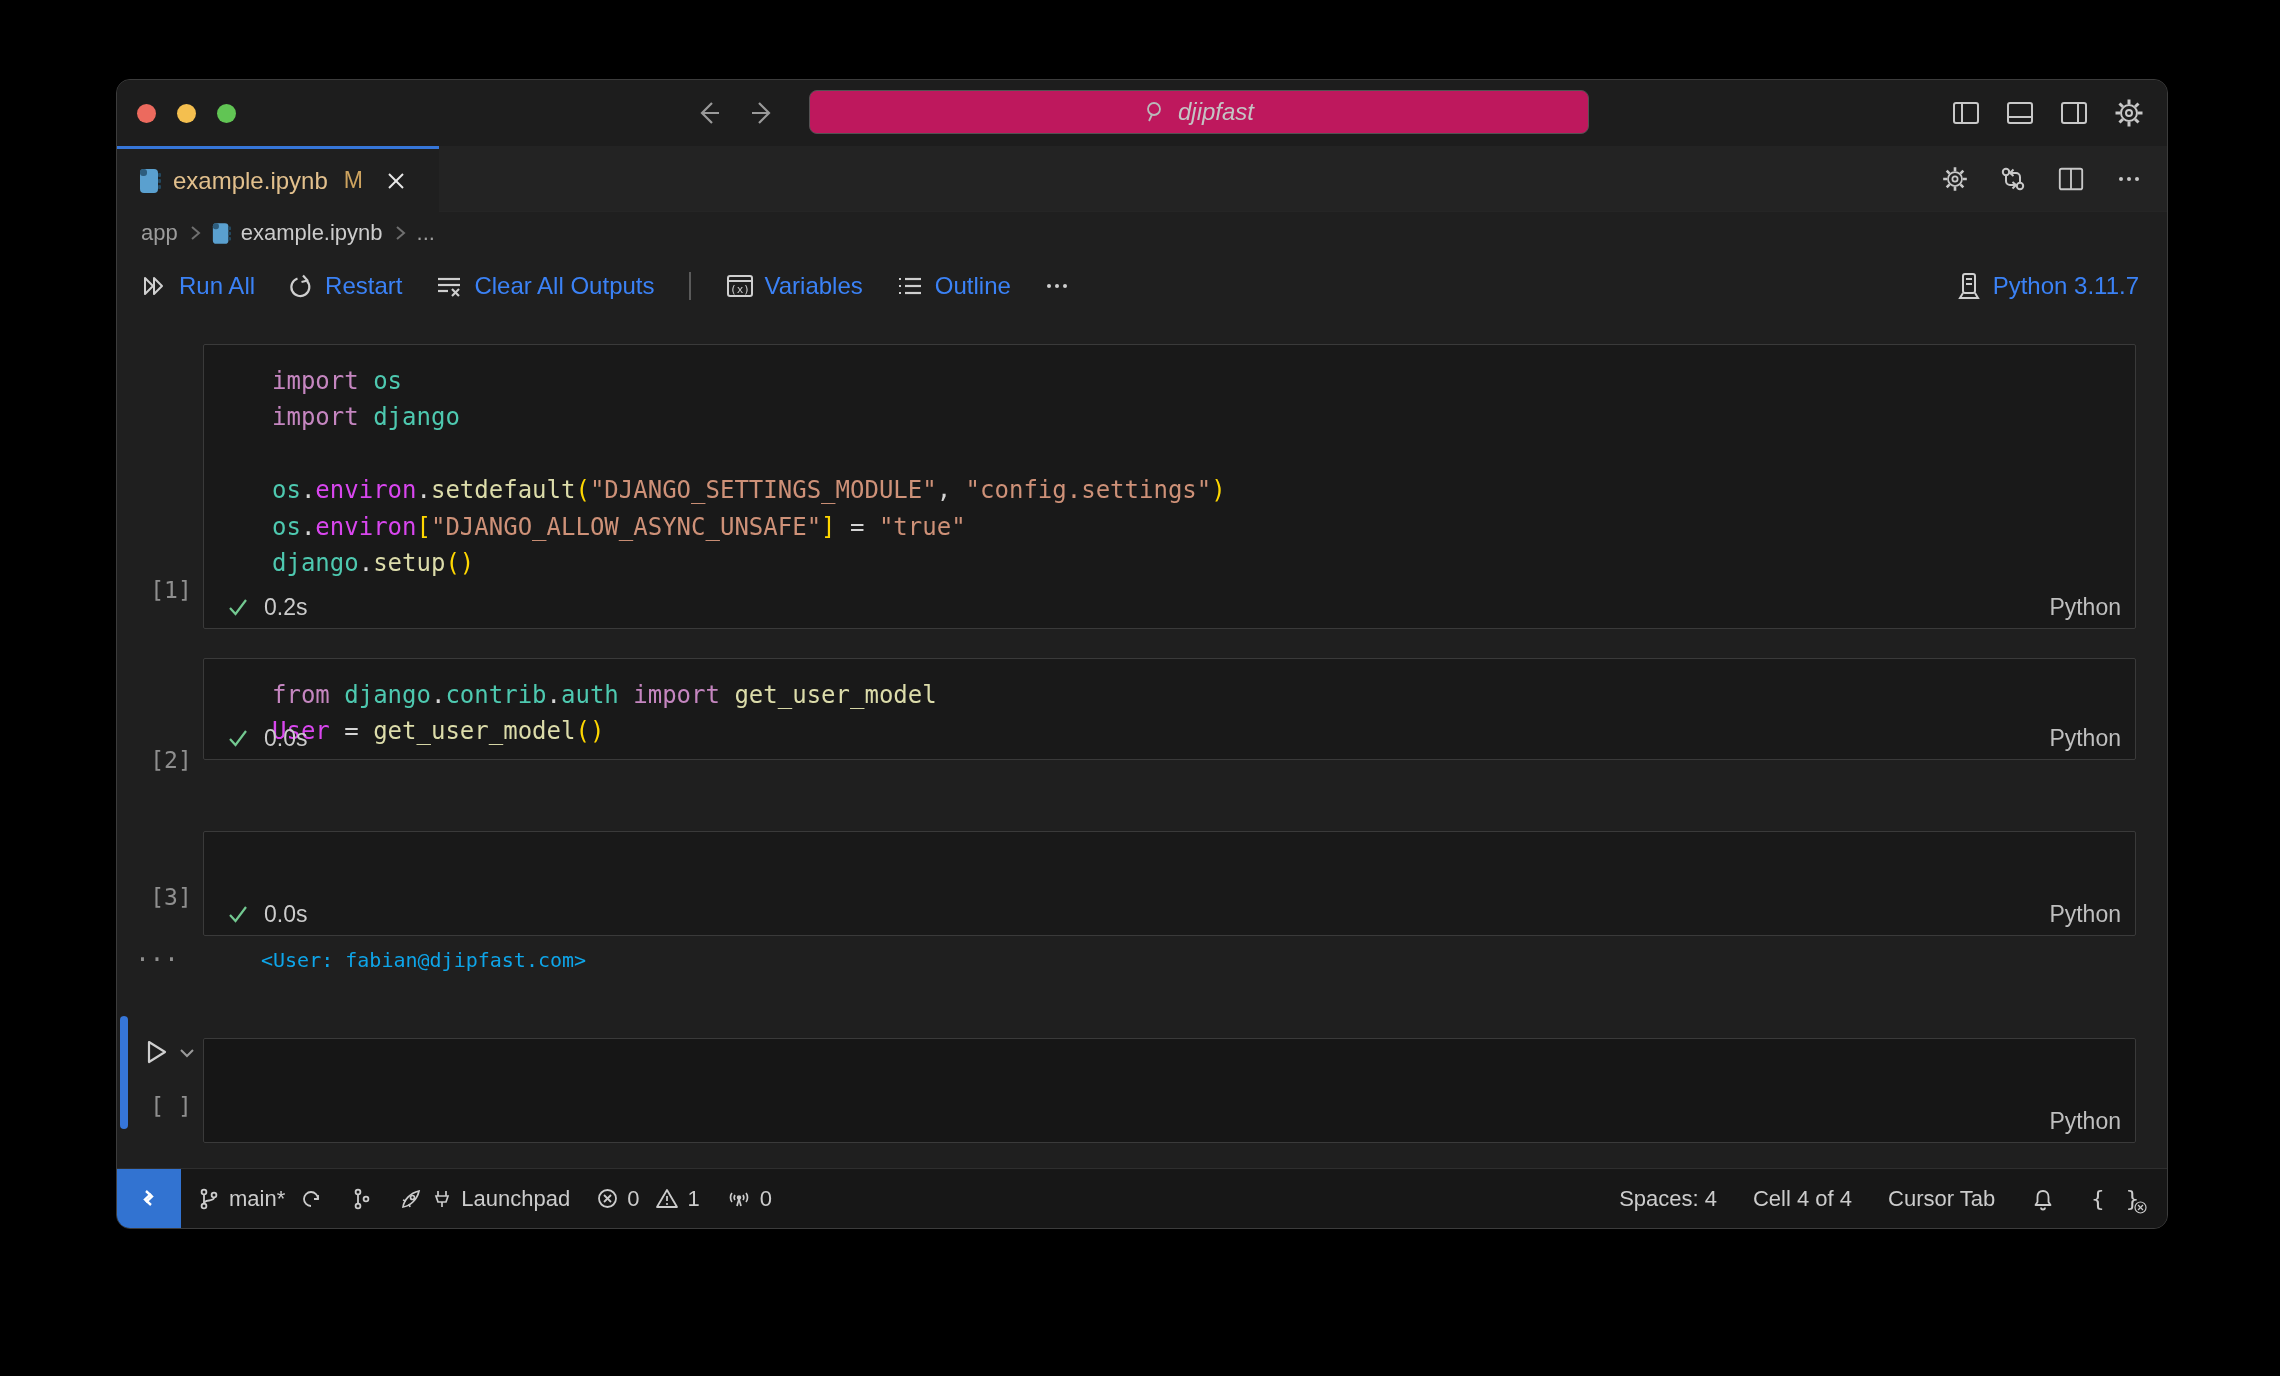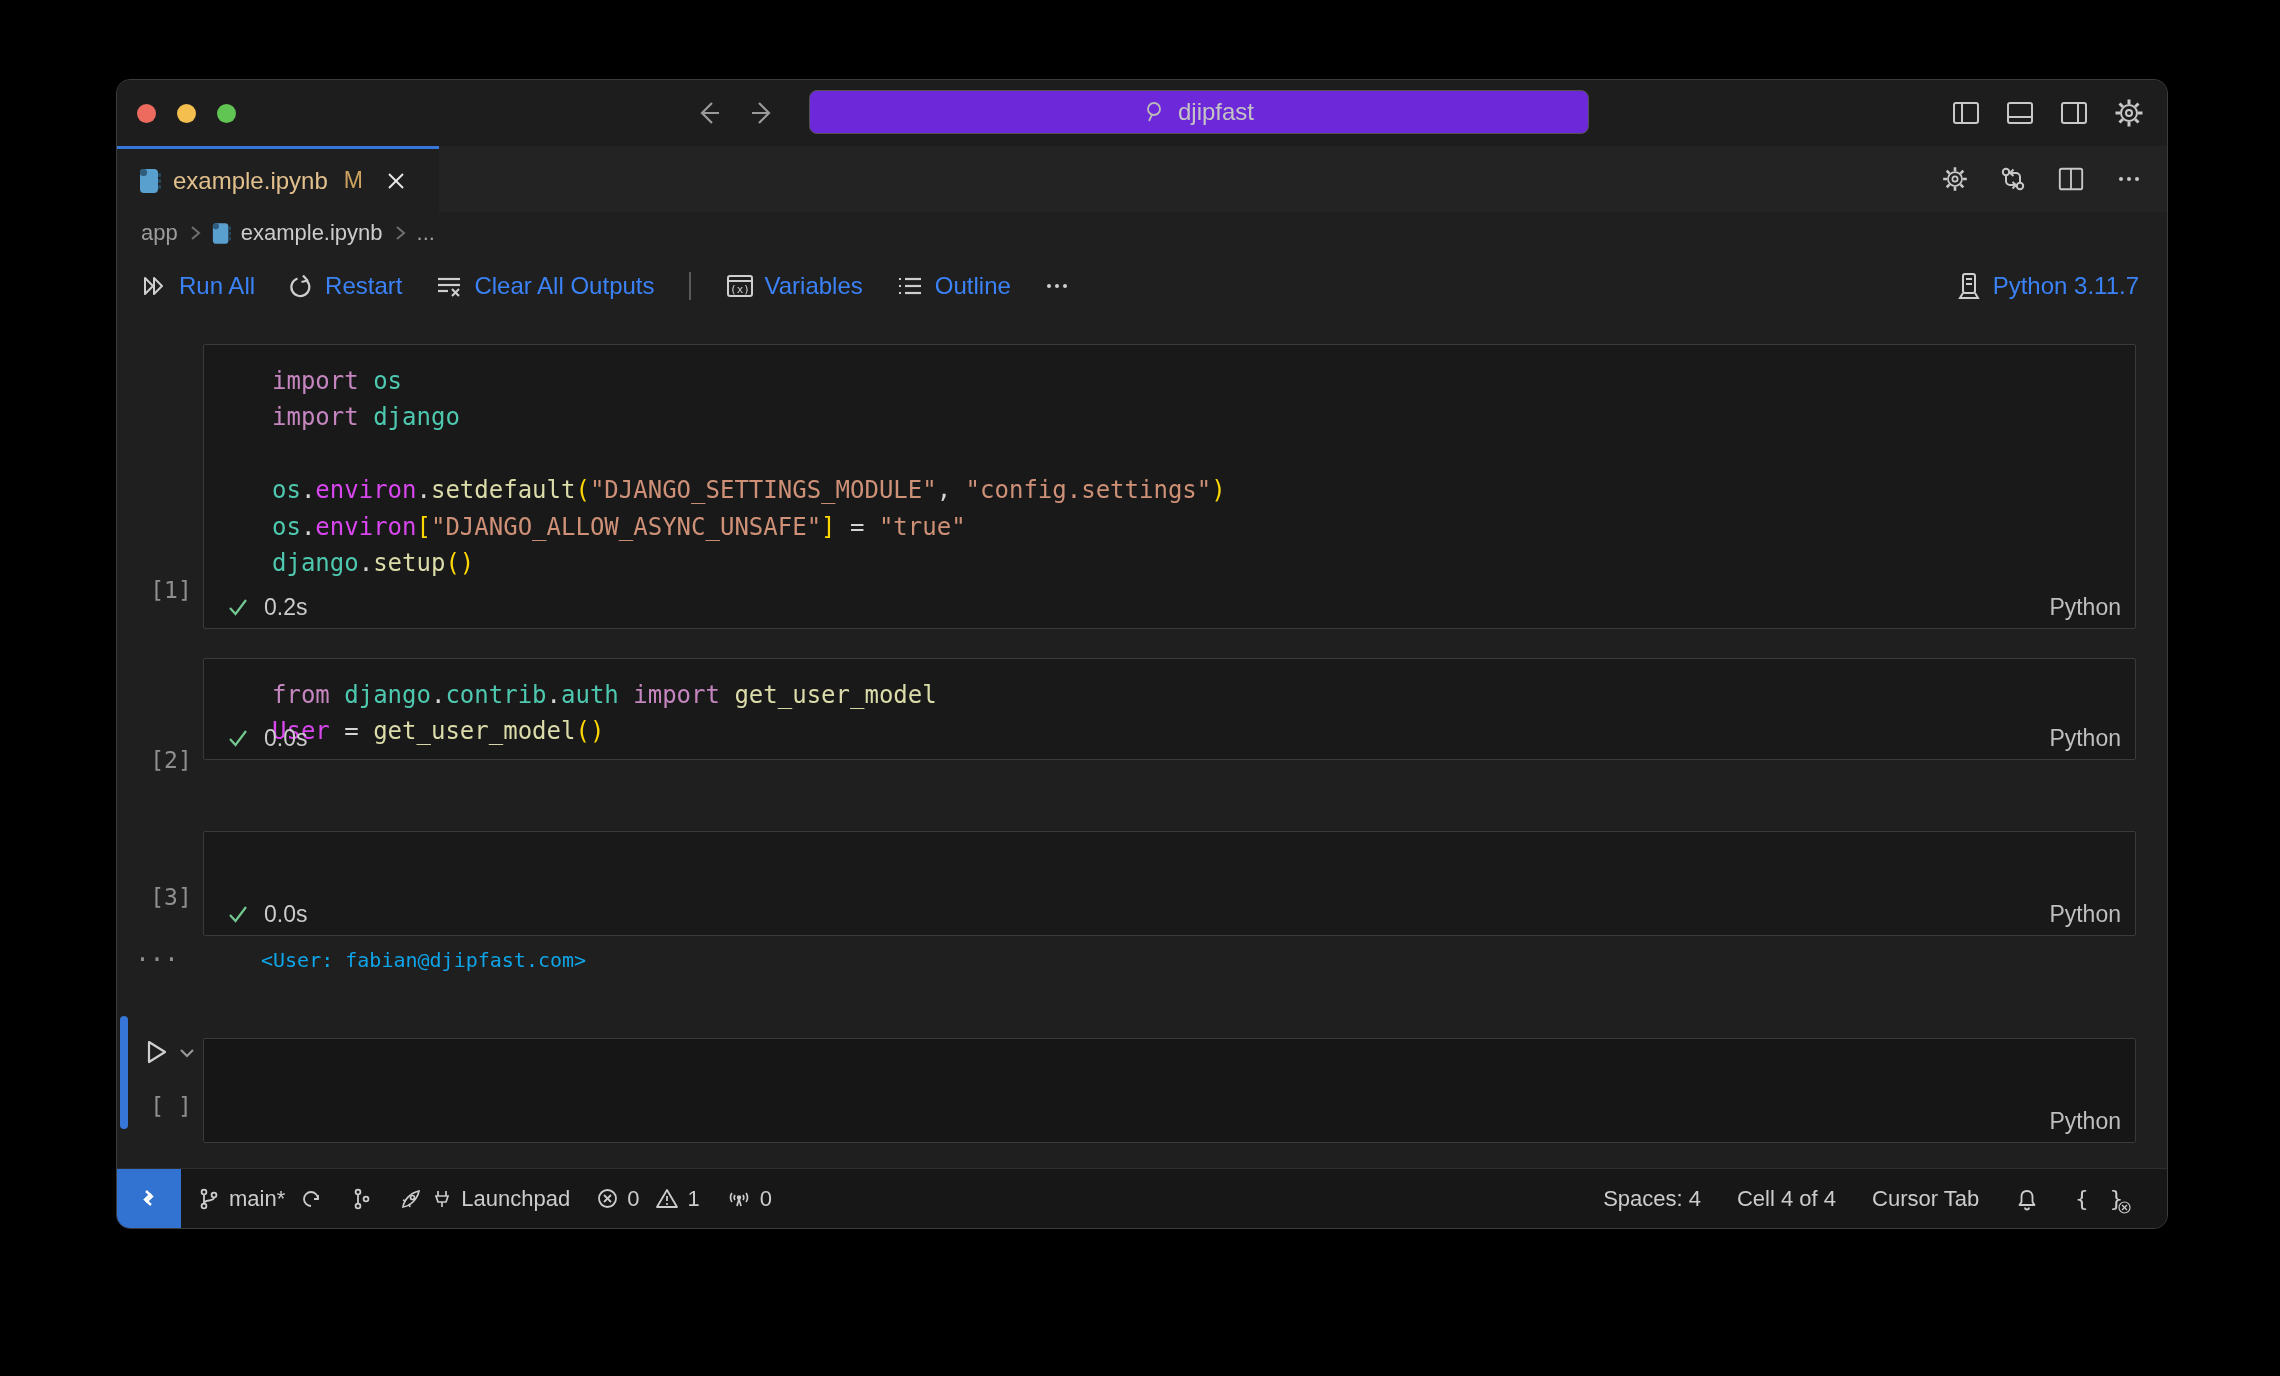--- a/index.html
+++ b/index.html
@@ -1,21 +1,21 @@
 <!DOCTYPE html>
 <html><head>
 <meta charset="utf-8">
 <style>
   html,body{margin:0;padding:0;background:#000;width:2280px;height:1376px;font-family:"Liberation Sans",sans-serif;}
   .window{position:absolute;left:116px;top:79px;width:2052px;height:1150px;background:#1f1f1f;border:1px solid #3c3c3c;border-radius:14px;overflow:hidden;box-sizing:border-box;}
   
   .titlebar{position:absolute;left:0;top:0;width:100%;height:66px;background:#1d1d1d;}
   .light{position:absolute;top:24px;width:19px;height:19px;border-radius:50%;}
   .nav-arrow{position:absolute;top:17px;width:32px;height:32px;color:#9a9a9a;}
-  .searchbox{position:absolute;left:692px;top:10px;width:780px;height:44px;background:#6d28d9;border:1px solid #525252;border-radius:8px;display:flex;align-items:center;justify-content:center;gap:10px;box-sizing:border-box;color:#c4c4c4;font-size:24px;}
+  .searchbox{position:absolute;left:692px;top:10px;width:780px;height:44px;background:#be185d;border:1px solid #525252;border-radius:8px;display:flex;align-items:center;justify-content:center;gap:10px;box-sizing:border-box;color:#c4c4c4;font-size:24px;font-style:italic;}
   .titlebar-right{position:absolute;right:22px;top:0;height:66px;display:flex;align-items:center;gap:24px;}
   .icon-btn{display:flex;align-items:center;justify-content:center;color:#c8c8c8;}
   
   .tabstrip{position:absolute;left:0;top:66px;width:100%;height:66px;background:#232323;border-bottom:1px solid #252525;box-sizing:border-box;}
   .tab{position:absolute;left:0;top:0;width:322px;height:66px;background:#1f1f1f;border-top:3px solid #3676d9;box-sizing:border-box;display:flex;align-items:center;padding-left:22px;gap:12px;}
   .tab-title{color:#e2c08d;font-size:24px;}
   .tab-badge{color:#cda35f;font-size:23px;margin-left:4px;}
   .tabstrip-right{position:absolute;right:24px;top:0;height:66px;display:flex;align-items:center;gap:30px;}
   
   .breadcrumb{position:absolute;left:24px;top:132px;height:42px;display:flex;align-items:center;gap:10px;font-size:22px;color:#9d9d9d;}
@@ -39,21 +39,21 @@
   .output-gutter{position:absolute;left:10px;width:60px;text-align:center;color:#8f8f8f;font-family:"DejaVu Sans Mono",monospace;font-size:24px;line-height:44px;}
   .output-text{position:absolute;left:144px;color:#0ea5e9;font-family:"DejaVu Sans Mono",monospace;font-size:20px;line-height:44px;}
   .focus-bar{position:absolute;left:3px;top:936px;width:8px;height:113px;border-radius:4px;background:#3676d9;}
   .run-btn{position:absolute;left:22px;top:955px;color:#c8c8c8;}
   .run-chev{position:absolute;left:60px;top:963px;color:#9a9a9a;}
   
   .statusbar{position:absolute;left:0;bottom:0;width:100%;height:60px;background:#171717;border-top:1px solid #2e2e2e;box-sizing:border-box;display:flex;align-items:center;color:#cccccc;font-size:22px;}
   .remote-block{width:64px;height:100%;background:#3273d1;display:flex;align-items:center;justify-content:center;color:#fff;flex:none;}
   .sb-left{display:flex;align-items:center;gap:26px;padding-left:16px;}
   .sb-group{display:flex;align-items:center;gap:8px;}
-  .sb-right{margin-left:auto;display:flex;align-items:center;gap:36px;padding-right:40px;}
+  .sb-right{margin-left:auto;display:flex;align-items:center;gap:36px;padding-right:24px;}
   .braces-icon{position:relative;font-family:"DejaVu Sans Mono",monospace;font-size:22px;color:#cccccc;letter-spacing:4px;}
   .braces-icon .bx{position:absolute;right:-4px;bottom:-3px;}
   svg{display:block;}
 </style>
 </head>
 <body>
 
 <div class="window">
 
   <div class="titlebar">

